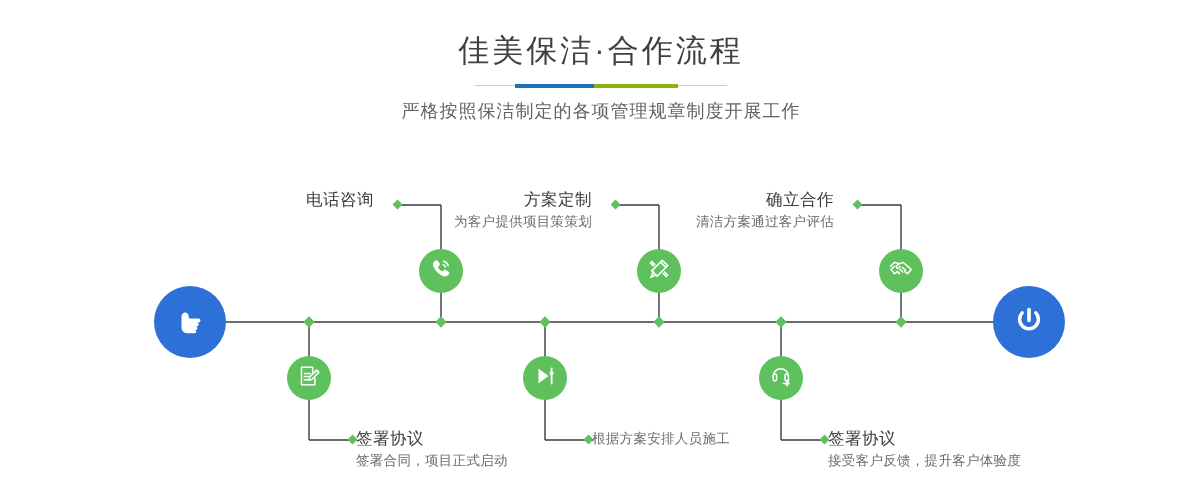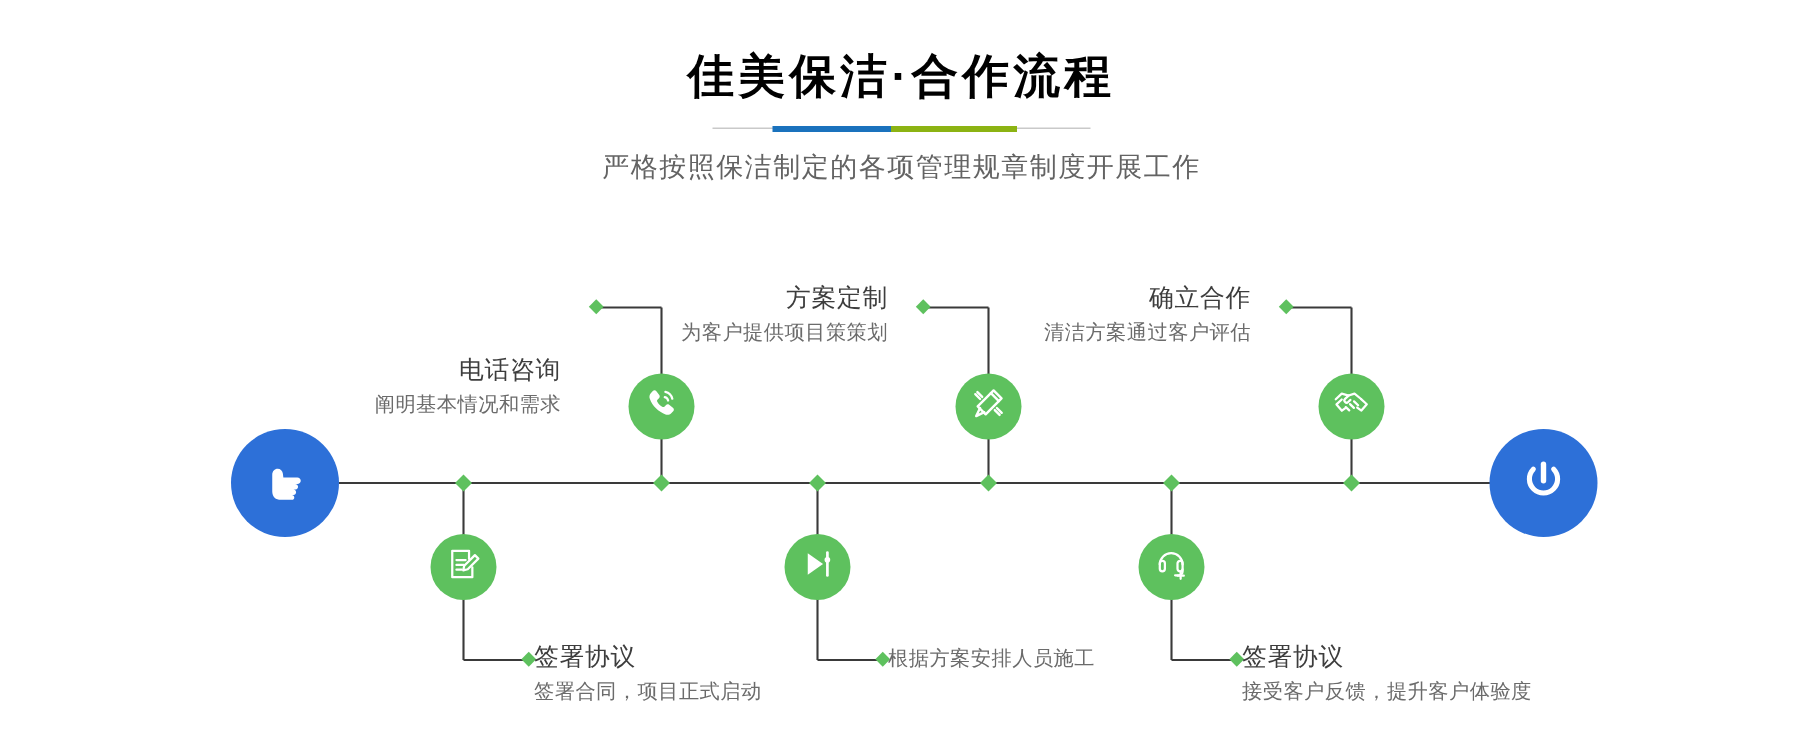--- a/index.html
+++ b/index.html
@@ -17,22 +17,22 @@
   }
 
   
   .header {
     text-align: center;
     padding-top: 32px;
   }
   .header-title {
     font-size: 31px;
     letter-spacing: 3px;
-    color: #000000;
-    font-weight: 700;
+    color: #404040;
+    font-weight: 400;
     line-height: 1.25;
     text-align: center;
   }
   .header-divider {
     width: 252px;
     margin: 13px auto 0 auto;
     position: relative;
     height: 4px;
   }
   .header-divider .rule {
@@ -195,23 +195,22 @@
   <span>
     <svg width="26" height="26" viewBox="0 0 26 26" xmlns="http://www.w3.org/2000/svg">
       <path d="M7.2 4.6c.7-.7 1.8-.6 2.4.2l1.9 2.5c.5.7.4 1.6-.2 2.2l-1 1c-.3.3-.4.7-.2 1.1.8 1.6 2.1 2.9 3.7 3.7.4.2.8.1 1.1-.2l1-1c.6-.6 1.5-.7 2.2-.2l2.5 1.9c.8.6.9 1.7.2 2.4l-1.3 1.3c-1 1-2.5 1.3-3.8.8-2.4-.9-4.6-2.3-6.4-4.1-1.8-1.8-3.2-4-4.1-6.4-.5-1.3-.2-2.8.8-3.8l1.2-1.4z" fill="#ffffff"></path>
       <g stroke="#ffffff" stroke-width="1.5" fill="none" stroke-linecap="round">
         <path d="M15.6 5.2a6.2 6.2 0 0 1 4.6 4.6"></path>
         <path d="M15.2 8.8a3 3 0 0 1 2.2 2.2"></path>
       </g>
     </svg>
   </span>
 </div>
-<div class="label-block label-right" style="right:828px; top:188px;margin-top:48px;">
+<div class="label-block label-right" style="right:828px; top:188px;">
   <div class="label-title">电话咨询</div>
-  <div class="label-desc">阐明基本情况和需求</div>
 </div>
 
 <div class="node-circle step-circle" style="left:637px; top:249px;">
   <span>
     <svg width="26" height="26" viewBox="0 0 26 26" xmlns="http://www.w3.org/2000/svg">
       <g stroke="#ffffff" stroke-width="1.6" fill="none" stroke-linejoin="round" stroke-linecap="round">
         <path d="M16.4 4.3l5.3 5.3-10.6 10.6-5.3-5.3z"></path>
         <path d="M14.6 6.1l5.3 5.3"></path>
         <path d="M7.4 16l-2.6 5.4 5.4-2.6"></path>
         <path d="M5.6 5.4l3.2 3.2M4.2 6.8l3.2 3.2"></path>

